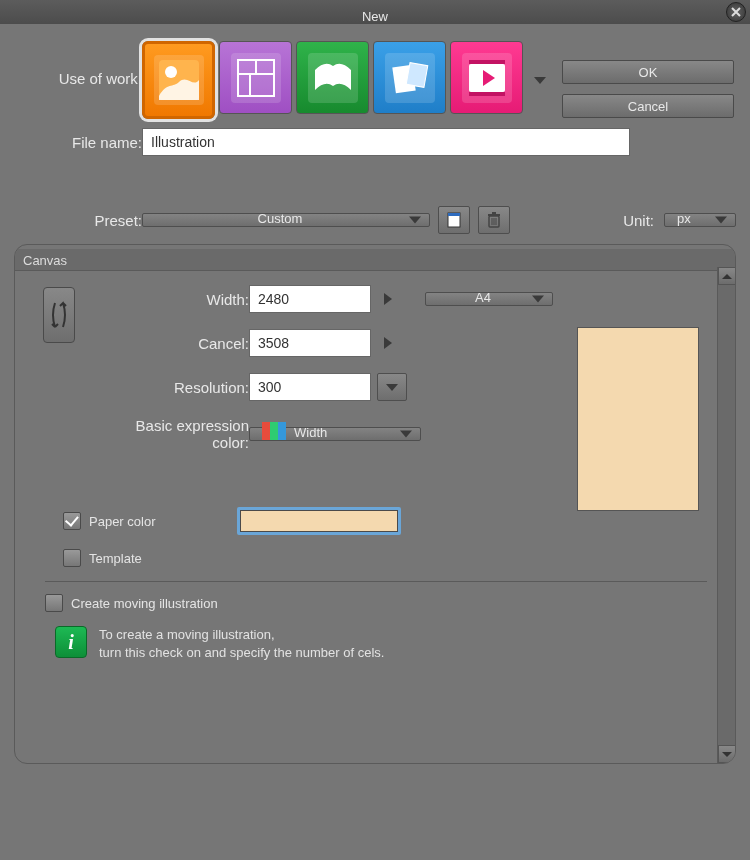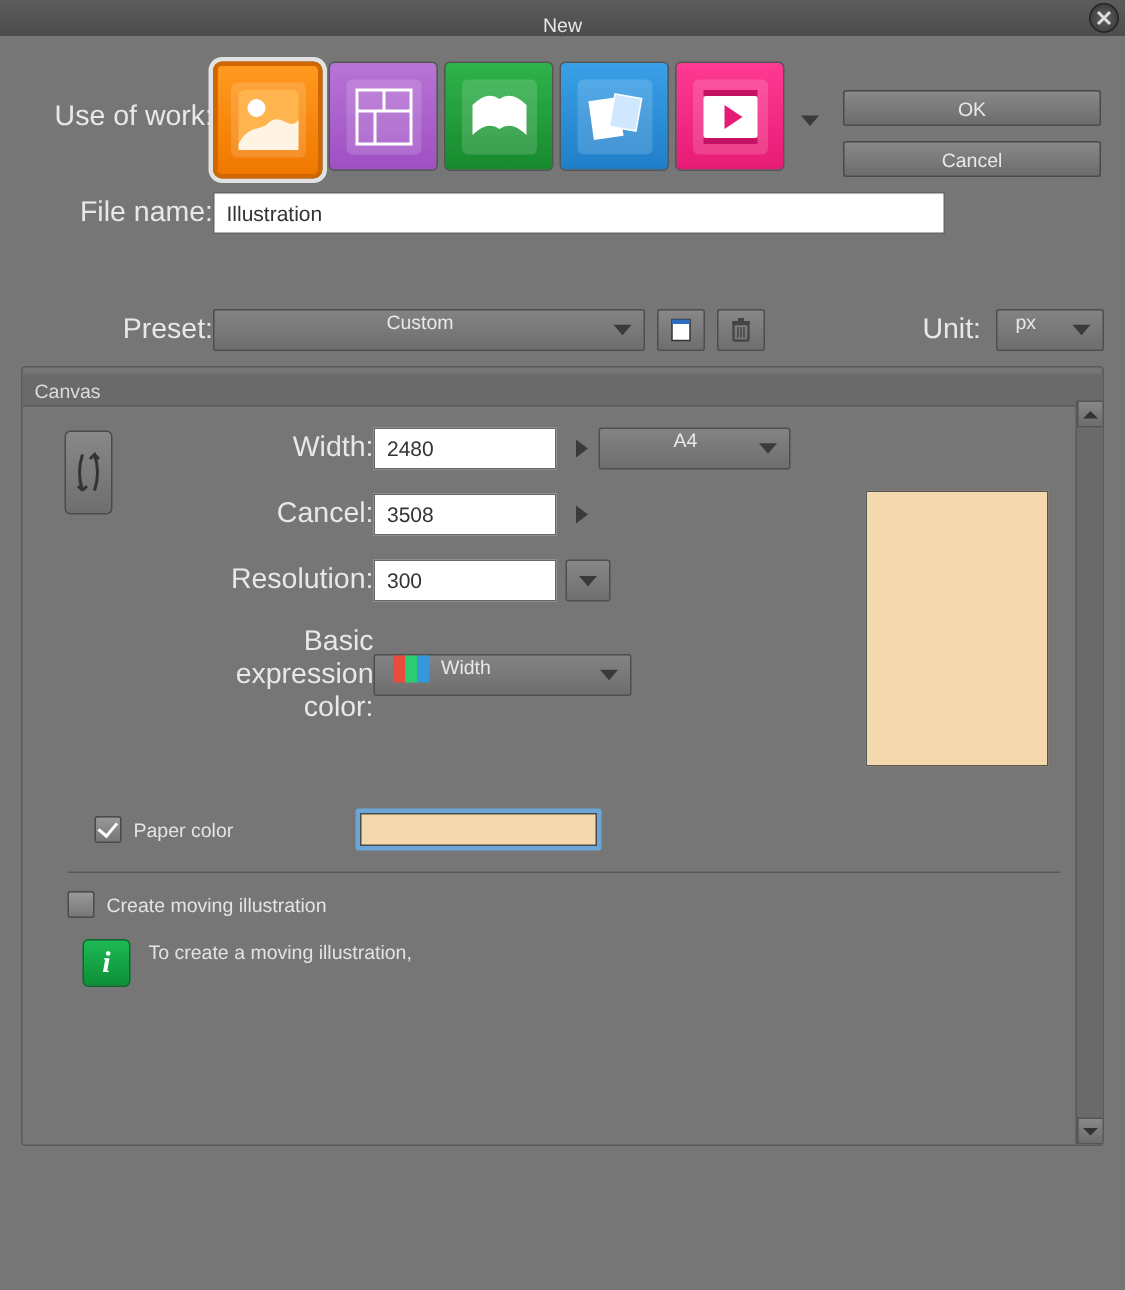--- a/index.html
+++ b/index.html
@@ -7,68 +7,68 @@
 
   
   .titlebar { height: 24px; background: linear-gradient(#5c5c5c,#4c4c4c); display:flex; align-items:flex-end; justify-content:center; position:relative; }
   .titlebar .title { color:#e8e8e8; font-size:13px; }
   .close-btn { position:absolute; right:4px; top:2px; width:20px; height:20px; border-radius:50%; background:radial-gradient(#555 30%, #333); display:flex; align-items:center; justify-content:center; color:#ddd; font-size:12px; cursor:pointer; border:1px solid #222;}
   .close-btn svg { width:10px; height:10px; stroke:#ddd; stroke-width:2; }
 
   .dialog { position:absolute; top:24px; left:0; right:0; bottom:0; background:#767676; padding:14px 14px 10px 14px; }
 
   .row { display:flex; align-items:center; margin-bottom:8px; }
-  .label { color:#e8e8e8; font-size:19px; text-align:right; }
+  .label { color:#e8e8e8; font-size:15px; text-align:right; }
   .use-of-work-label { width:128px; }
   .use-tabs { display:flex; gap:4px; height:78px; align-items:flex-start; padding-top:2px;}
   .use-tab { width:73px; height:73px; border-radius:4px; border:1px solid #555; cursor:pointer; display:flex; align-items:center; justify-content:center; }
   .use-tab.orange { background:linear-gradient(#ff9a1f,#f07800); border:3px solid #d06600; box-shadow: 0 0 0 3px #e2e2e2; width:73px; height:78px; border-radius:6px;}
   .use-tab.purple { background:linear-gradient(#b774d6,#9f4fc3); }
   .use-tab.green  { background:linear-gradient(#2fb34a,#178a2e); }
   .use-tab.blue   { background:linear-gradient(#3aa0e8,#1f7ec8); }
   .use-tab.pink   { background:linear-gradient(#ff3a92,#e61b75); }
   .use-drop { width:26px; height:78px; background:#767676; display:flex; align-items:center; justify-content:center; cursor:pointer;}
   .caret { width:0; height:0; border-left:6px solid transparent; border-right:6px solid transparent; border-top:7px solid #3a3a3a; }
 
   .btn-col { position:absolute; right:16px; top:36px; width:172px; }
   .main-btn { width:172px; height:24px; background:linear-gradient(#888,#6c6c6c); border:1px solid #4a4a4a; color:#e8e8e8; font-size:13px; border-radius:2px; cursor:pointer; margin-bottom:10px; }
 
   .text-input { height:28px; background:#fff; border:1px solid #666; padding:0 8px; font-size:14px; color:#333; }
   .filename-input { width:488px; }
 
   
   .preset-row { display:flex; align-items:center; margin-top:50px; margin-bottom:10px; }
   .preset-row .label { width:128px; }
-  .dropdown { height:28px; background:linear-gradient(#838383,#6e6e6e); border:1px solid #4e4e4e; color:#e8e8e8; font-size:13px; display:flex; align-items:flex-start; justify-content:center; position:relative; cursor:pointer; border-radius:2px; padding:0 24px 0 12px;}
+  .dropdown { height:14px; background:linear-gradient(#838383,#6e6e6e); border:1px solid #4e4e4e; color:#e8e8e8; font-size:13px; display:flex; align-items:flex-end; justify-content:center; position:relative; cursor:pointer; border-radius:2px; padding:0 24px 0 12px;}
   .dropdown .caret { position:absolute; right:8px; top:50%; transform:translateY(-50%);}
   .preset-dd { width:288px; }
   .icon-btn { width:32px; height:28px; background:linear-gradient(#888,#6e6e6e); border:1px solid #4e4e4e; border-radius:2px; cursor:pointer; display:flex; align-items:center; justify-content:center; margin-left:8px;}
   .unit-dd { width:72px; justify-content:flex-start; }
 
   
-  .groupbox { border:1px solid #5a5a5a; background:#767676; border-radius:3px; padding:4px 0 10px 0; height:520px; position:relative; overflow:hidden;}
+  .groupbox { border:1px solid #5a5a5a; background:#767676; border-radius:13px; padding:4px 0 10px 0; height:520px; position:relative; overflow:hidden;}
   .group-head { background:#6a6a6a; color:#dcdcdc; font-size:13px; padding:4px 8px; height:22px; border-bottom:1px solid #5a5a5a;}
   .scrollbar { position:absolute; right:0; top:22px; bottom:0; width:18px; background:#6a6a6a; border-left:1px solid #5a5a5a;}
   .scroll-btn { width:18px; height:18px; background:linear-gradient(#888,#6c6c6c); border:1px solid #555; display:flex; align-items:center; justify-content:center; position:absolute; cursor:pointer;}
   .scroll-btn.up { top:0;} .scroll-btn.down { bottom:0;}
   .scroll-btn .tri { width:0;height:0;border-left:5px solid transparent;border-right:5px solid transparent;}
   .scroll-btn.up .tri{border-bottom:5px solid #333;}
   .scroll-btn.down .tri{border-top:5px solid #333;}
 
   .canvas-body { padding:14px 10px 10px 24px; position:relative; }
   .swap-btn { width:32px; height:56px; background:linear-gradient(#888,#6e6e6e); border:1px solid #4a4a4a; border-radius:4px; cursor:pointer; display:flex; align-items:center; justify-content:center; position:absolute; left:28px; top:16px;}
   .swap-btn svg { width:20px; height:40px; fill:#3a3a3a;}
 
   .dim-grid { margin-left:72px; }
   .dim-row { display:flex; align-items:center; margin-bottom:16px;}
   .dim-row .label { width:138px; }
   .dim-input { width:122px; }
   .arrow-btn { width:22px; height:28px; margin-left:6px; display:flex; align-items:center; justify-content:center; cursor:pointer;}
   .arrow-btn .tri-r { width:0;height:0;border-top:6px solid transparent;border-bottom:6px solid transparent;border-left:8px solid #3a3a3a;}
-  .paper-dd { width:128px; }
+  .paper-dd { width:128px; margin-left:26px; }
   .res-dd { width:30px; height:28px; background:linear-gradient(#888,#6e6e6e); border:1px solid #4e4e4e; display:flex;align-items:center;justify-content:center; cursor:pointer; margin-left:6px; border-radius:2px;}
   .color-dd { width:172px; margin-left:0px;}
   .color-chips { display:flex; margin-right:8px;}
   .chip { width:8px; height:18px;}
   .chip.r{background:#e74c3c;} .chip.g{background:#2ecc71;} .chip.b{background:#3498db;}
 
   .preview { position:absolute; right:36px; top:56px; width:122px; height:184px; background:#f4d9af; border:1px solid #555;}
 
   .chk { width:18px; height:18px; background:linear-gradient(#999,#777); border:1px solid #4a4a4a; border-radius:2px; margin-right:8px; display:flex;align-items:center;justify-content:center; cursor:pointer;}
   .chk.checked::after { content:""; width:6px; height:10px; border-right:2px solid #fff; border-bottom:2px solid #fff; transform:rotate(40deg) translate(-1px,-1px);}
@@ -258,33 +258,38 @@
       <div class="preview"></div>
 
       <div style="height:40px"></div>
 
       <div class="chk-row">
         <div class="chk checked"></div>
         <span class="chk-label">Paper color</span>
         <div class="swatch"></div>
       </div>
 
+      <div class="chk-row">
+        <div class="chk"></div>
+        <span class="chk-label">Template</span>
+      </div>
 
       <div class="divider"></div>
 
       <div class="chk-row" style="margin-left:6px;">
         <div class="chk"></div>
         <span class="chk-label">Create moving illustration</span>
       </div>
 
       <div class="help-row">
         <div class="help-icon">
             <span>i</span>
           </div>
         <div class="help-text">
           <div>To create a moving illustration,</div>
+          <div>turn this check on and specify the number of cels.</div>
         </div>
       </div>
 
     </div>
   </div>
 
 </div>
 
 </body></html>

